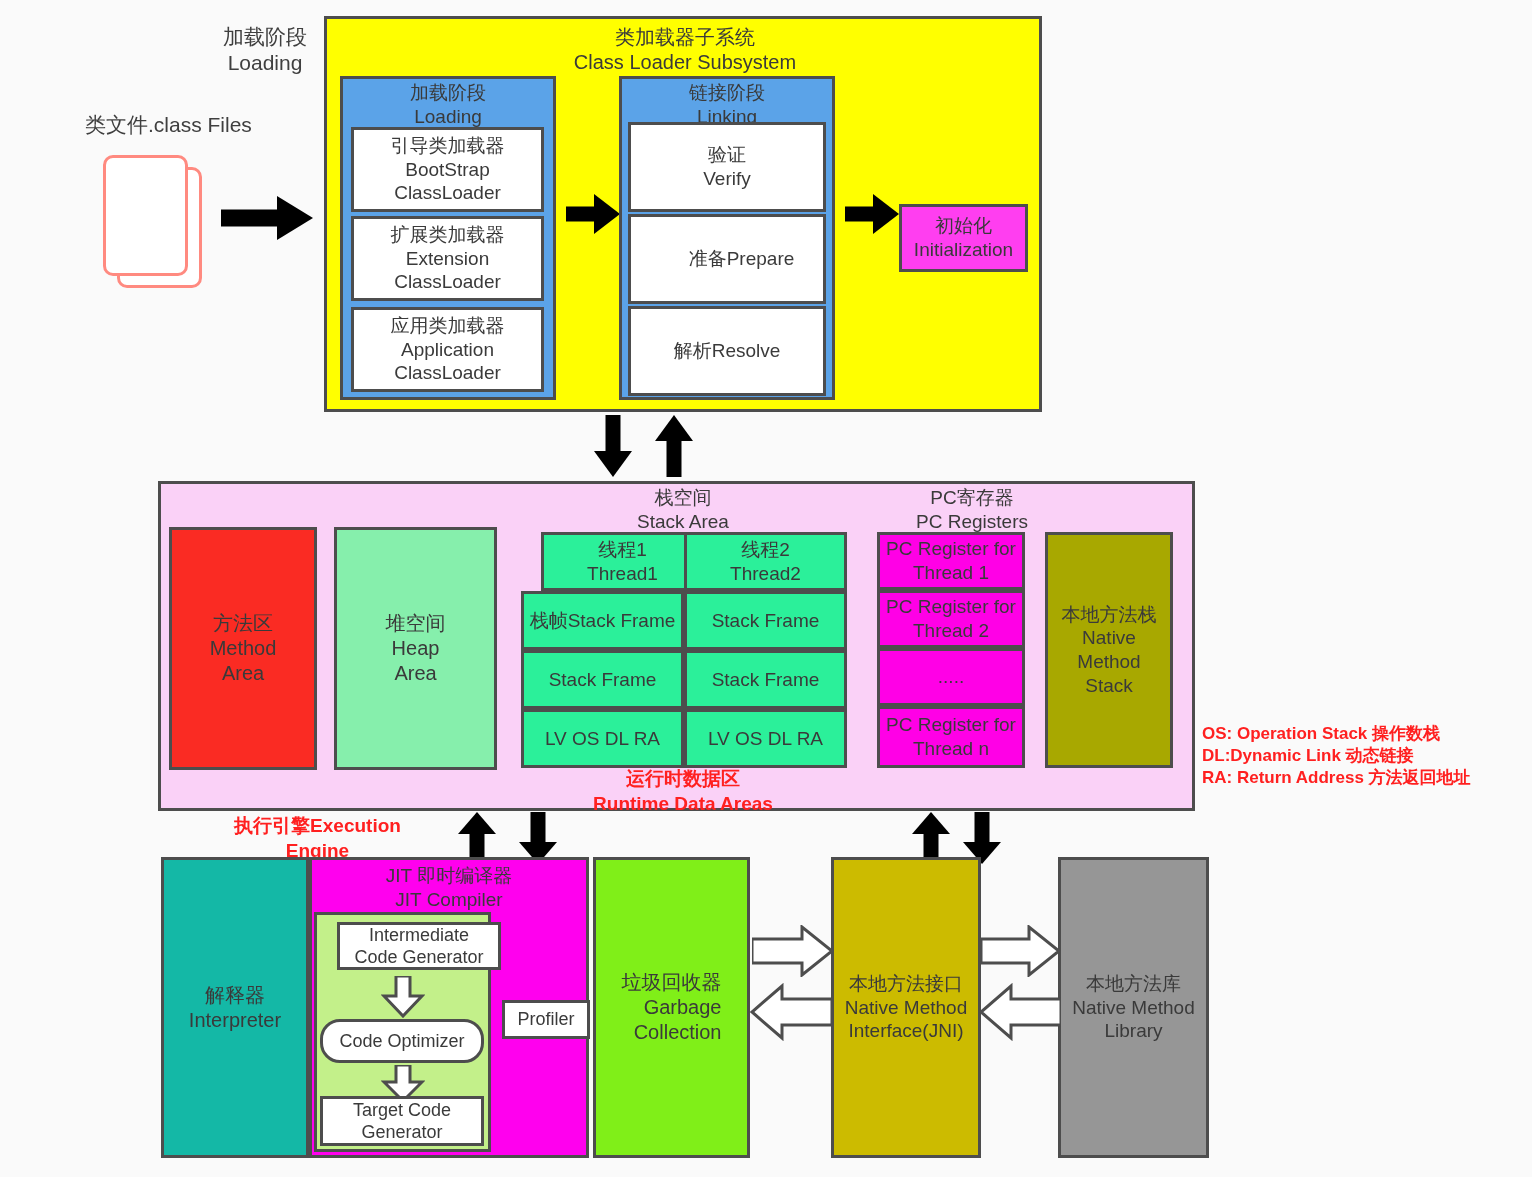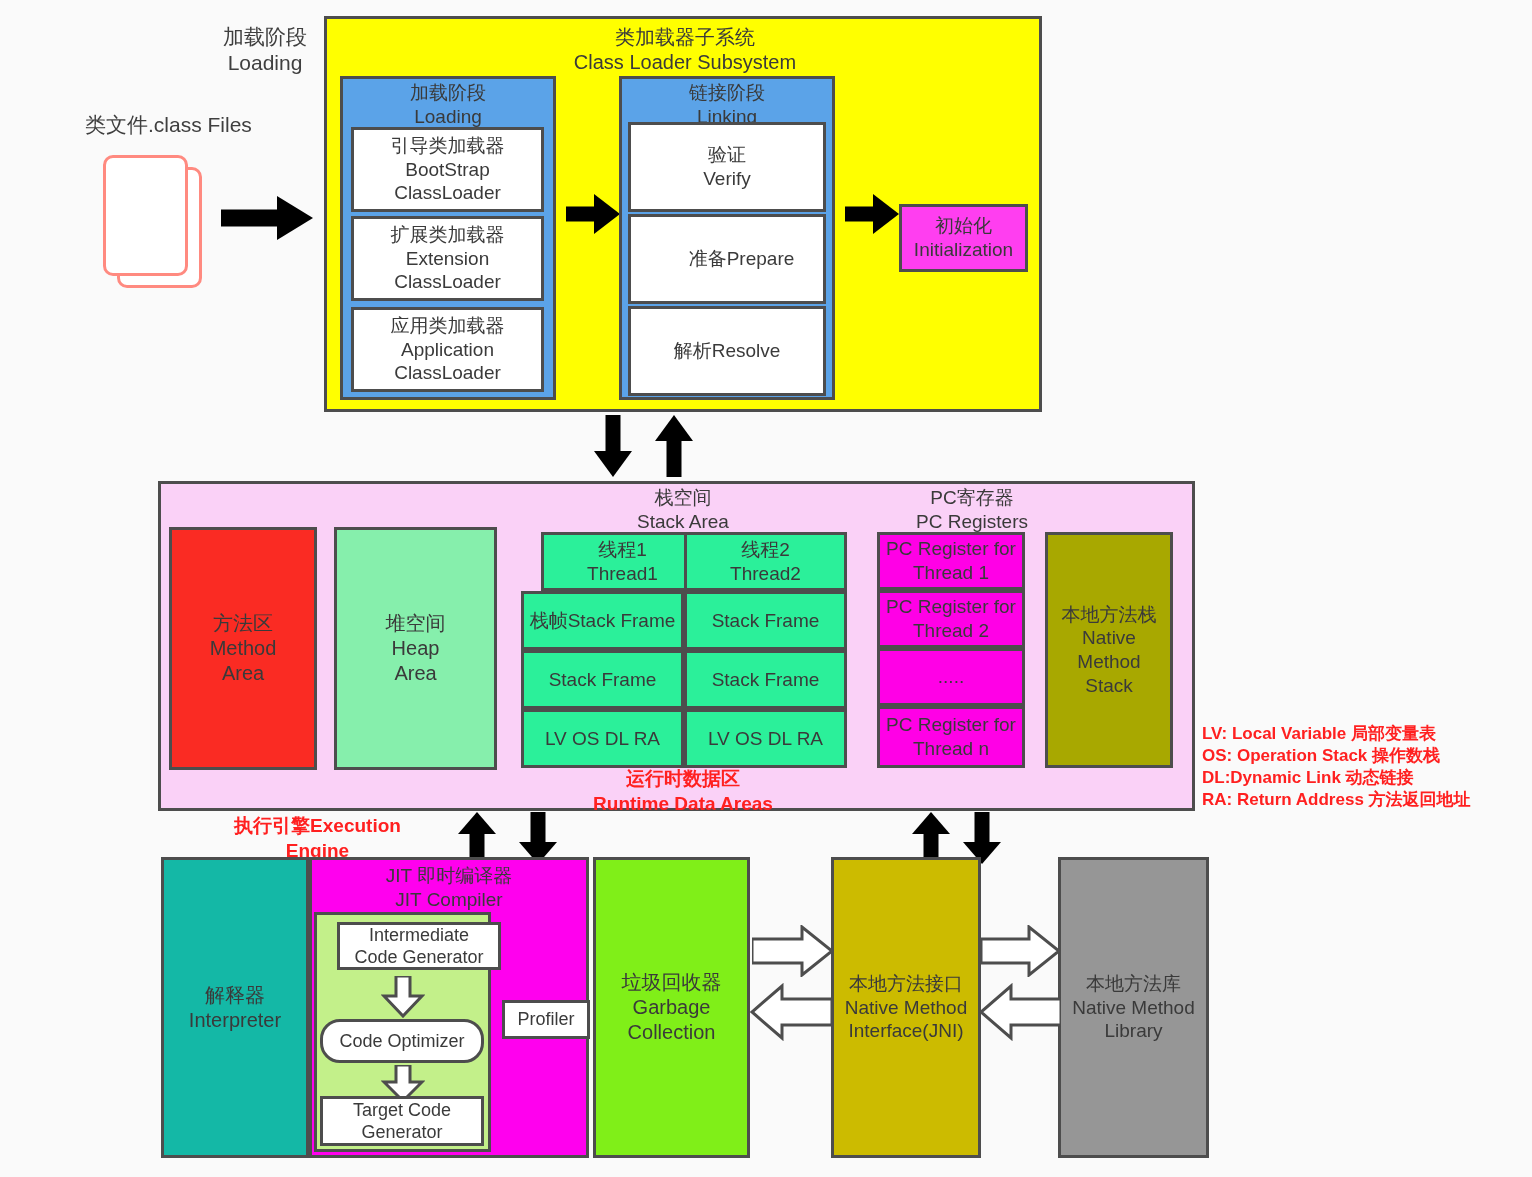--- a/index.html
+++ b/index.html
@@ -208,21 +208,20 @@
 
 <div class="abs olive-box bdr ctr" style="left:1045px; top:532px; width:128px; height:236px; font-size:19px; white-space:pre-line;">本地方法栈
 Native
 Method
 Stack</div>
 
 <div class="abs ctr red-text" style="left:568px; top:770px; width:230px; height:44px; font-size:19px; white-space:pre-line;">运行时数据区
 Runtime Data Areas</div>
 
 <div class="abs red-text" style="left:1202px; top:723px; width:330px; height:85px; font-size:17px;">
-  <div>LV: Local Variable 局部变量表</div>
   <div>OS: Operation Stack 操作数栈</div>
   <div>DL:Dynamic Link 动态链接</div>
   <div>RA: Return Address 方法返回地址</div>
 </div>
 
 <div class="arrow-up" style="left:458px; top:812px; width:38px; height:52px;">
   <div class="shaft" style="width:15px; height:32px;"></div>
   <div class="head" style="border-width:0 19px 22px 19px;"></div>
 </div>
 <div class="arrow-down" style="left:519px; top:812px; width:38px; height:52px;">
@@ -266,21 +265,21 @@
   <svg width="44" height="38" viewBox="0 0 44 38">
     <polygon points="15,0 29,0 29,17 41,17 22,36 3,17 15,17" fill="#ffffff" stroke="#4d4d4d" stroke-width="3"></polygon>
   </svg>
 </div>
 
 <div class="abs white-box bdr ctr" style="left:320px; top:1096px; width:164px; height:50px; font-size:18px; white-space:pre-line;">Target Code
 Generator</div>
 
 <div class="abs white-box bdr ctr" style="left:502px; top:1000px; width:88px; height:39px; font-size:18px;">Profiler</div>
 
-<div class="abs lime-box bdr ctr" style="left:593px; top:857px; width:157px; height:301px; font-size:20px; white-space:pre-line;">垃圾回收器
+<div class="abs lime-box bdr ctr" style="left:593px; top:857px; width:157px; height:301px; font-size:20px; white-space:pre-line;text-align:right;">垃圾回收器
 Garbage
 Collection</div>
 
 <div class="abs bdr ctr" style="left:831px; top:857px; width:150px; height:301px; background:#ccbb00; font-size:19px; white-space:pre-line;">本地方法接口
 Native Method
 Interface(JNI)</div>
 
 <div class="abs gray-box bdr ctr" style="left:1058px; top:857px; width:151px; height:301px; font-size:19px; white-space:pre-line;">本地方法库
 Native Method
 Library</div>

